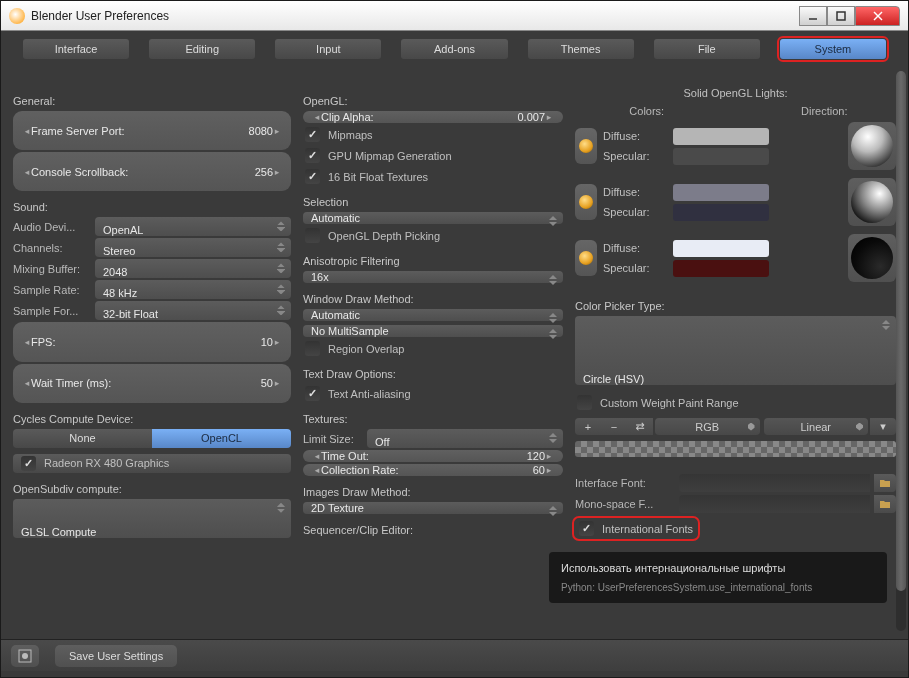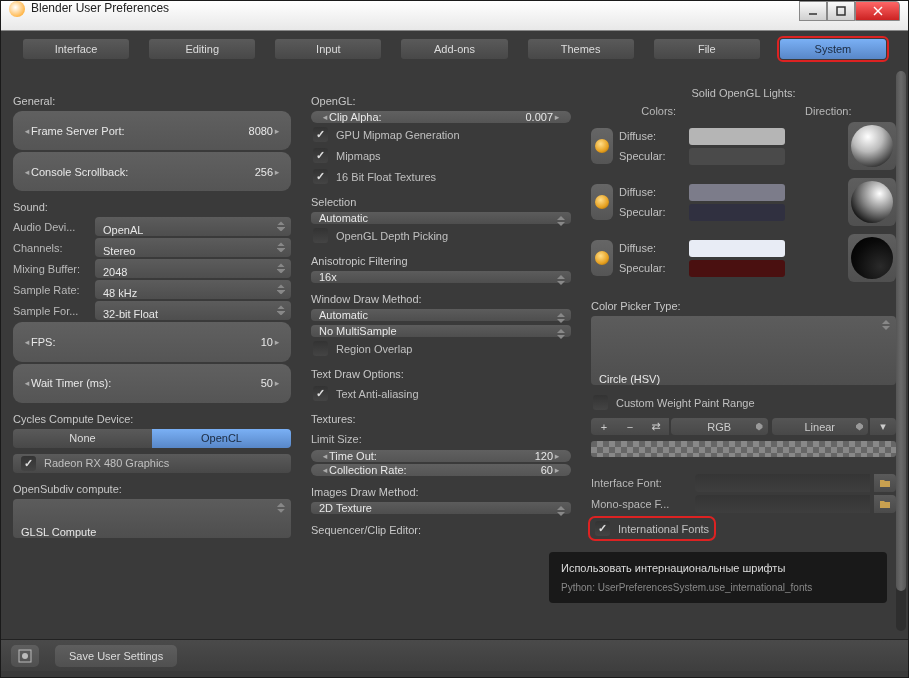--- a/index.html
+++ b/index.html
@@ -1,29 +1,29 @@
 <!DOCTYPE html>
 <html><head>
 <meta charset="utf-8">
 <style>
 * { box-sizing: border-box; margin: 0; padding: 0; font-family: Arial, sans-serif; font-size: 11px; }
 body { background: #3a3a3a; color: #c0c0c0; width: 909px; height: 678px; overflow: hidden; }
 .window { width: 909px; height: 678px; background: #3a3a3a; border: 1px solid #1a1a1a; }
-.titlebar { height: 30px; background: linear-gradient(#fff,#e8e8e8); display: flex; align-items: flex-start; padding: 0 8px; border-bottom: 1px solid #888; }
+.titlebar { height: 30px; background: linear-gradient(#fff,#e8e8e8); display: flex; align-items: center; padding: 0 8px; border-bottom: 1px solid #888; }
 .titlebar .icon { width: 16px; height: 16px; background: radial-gradient(circle at 40% 40%, #fff, #f90); border-radius: 50%; margin-right: 6px; }
 .titlebar .title { color: #222; font-size: 12px; flex: 1; }
 .winbtns { display: flex; gap: 0; }
 .winbtn { width: 28px; height: 20px; background: linear-gradient(#fafafa,#d0d0d0); border: 1px solid #888; display: flex; align-items: center; justify-content: center; color: #333; }
 .winbtn.close { background: linear-gradient(#f66,#c22); color: #fff; width: 45px; border-radius: 0 4px 0 0; }
 .winbtn svg { width: 10px; height: 10px; }
 .content { padding: 8px 12px; height: 608px; overflow: hidden; position: relative; }
 .tabs { display: flex; gap: 0; margin-bottom: 12px; }
 .tab { flex: 1; height: 20px; background: linear-gradient(#5a5a5a,#484848); color: #ddd; text-align: center; line-height: 20px; border-radius: 3px; margin: 0 10px; cursor: pointer; }
 .tab.active { background: linear-gradient(#7ab0f5,#5887c8); color: #1a2a40; font-weight: 500; outline: 2px solid #d22; outline-offset: 1px; }
-.cols { display: flex; gap: 20px; margin-top: 28px; }
+.cols { display: flex; gap: 12px; margin-top: 28px; }
 .col { flex: 1; display: flex; flex-direction: column; gap: 2px; }
 .col1 { flex: 0 0 278px; }
 .col2 { flex: 0 0 260px; }
 .col3 { flex: 1; }
 .section { color: #c8c8c8; margin-top: 8px; margin-bottom: 2px; }
 .row { display: flex; align-items: center; gap: 4px; height: 19px; }
 .field { flex: 1; height: 19px; background: linear-gradient(#606060,#555); border-radius: 9px; display: flex; align-items: center; padding: 0 10px; color: #e8e8e8; position: relative; }
 .field .arrow { width: 8px; text-align: center; color: #aaa; font-size: 9px; }
 .field .fval { margin-left: auto; }
 .dropdown { flex: 1; height: 19px; background: linear-gradient(#5c5c5c,#4e4e4e); border-radius: 4px; display: flex; align-items: flex-end; padding: 0 8px; color: #e8e8e8; position: relative; }
@@ -188,25 +188,25 @@
       <div class="col col2">
         <div class="section">OpenGL:</div>
         <div class="field">
             <span class="arrow">◂</span>
             <span>Clip Alpha:</span>
             <span class="fval">0.007</span>
             <span class="arrow">▸</span>
           </div>
         <div class="check">
             <span class="cb on"></span>
+            <span>Mipmaps</span>
+          </div>
+        <div class="check">
+            <span class="cb on"></span>
             <span>GPU Mipmap Generation</span>
-          </div>
-        <div class="check">
-            <span class="cb on"></span>
-            <span>Mipmaps</span>
           </div>
         <div class="check">
             <span class="cb on"></span>
             <span>16 Bit Float Textures</span>
           </div>
 
         <div class="section">Selection</div>
         <div class="dropdown">
             <span>Automatic</span>
           </div>
@@ -234,20 +234,23 @@
 
         <div class="section">Text Draw Options:</div>
         <div class="check">
             <span class="cb on"></span>
             <span>Text Anti-aliasing</span>
           </div>
 
         <div class="section">Textures:</div>
         <div class="row">
             <span style="width:60px">Limit Size:</span>
+            <div class="dropdown">
+              <span>Off</span>
+            </div>
           </div>
         <div class="field">
             <span class="arrow">◂</span>
             <span>Time Out:</span>
             <span class="fval">120</span>
             <span class="arrow">▸</span>
           </div>
         <div class="field">
             <span class="arrow">◂</span>
             <span>Collection Rate:</span>

